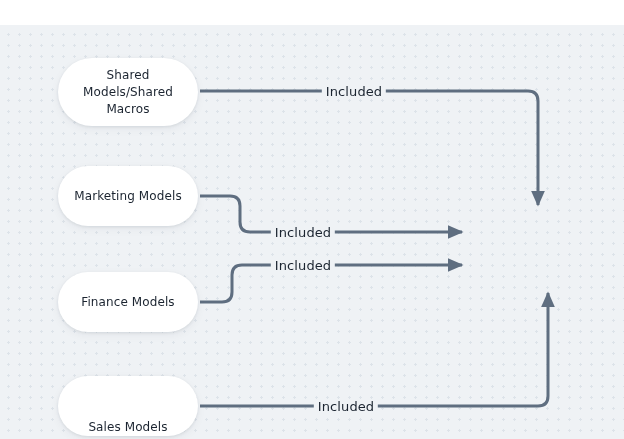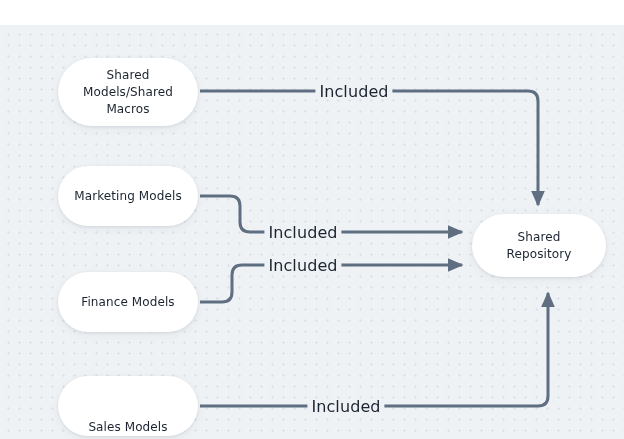--- a/index.html
+++ b/index.html
@@ -44,21 +44,21 @@
     font-size: 12px;
     line-height: 17px;
     letter-spacing: 0.1px;
     box-shadow: 0 1px 3px rgba(30, 45, 65, 0.10),
                 0 3px 10px rgba(30, 45, 65, 0.05);
     padding: 0 14px;
   }
   .edge-label {
     position: absolute;
     transform: translate(-50%, -50%);
-    font-size: 16px;
+    font-size: 13px;
     line-height: 13px;
     color: #1b2430;
     background: #eff2f5;
     padding: 0 4px;
     white-space: nowrap;
     letter-spacing: 0.1px;
     text-align: center;
   }
 </style>
 </head>
@@ -96,22 +96,19 @@
   </div>
 
   <div class="node" style="left: 58px; top: 247px; width: 140px; height: 60px;">
     <span>Finance Models</span>
   </div>
 
   <div class="node" style="left: 58px; top: 351px; width: 140px; height: 60px; align-items: flex-end;">
     <span>Sales Models</span>
   </div>
 
-  <div class="node" style="left: 472px; top: 189px; width: 134px; height: 63px;">
-    <span>Shared Repository</span>
-  </div>
 
   <div class="edge-label" style="left: 354px; top: 66px;">Included</div>
   <div class="edge-label" style="left: 303px; top: 207px;">Included</div>
   <div class="edge-label" style="left: 303px; top: 240px;">Included</div>
   <div class="edge-label" style="left: 346px; top: 381px;">Included</div>
 
 </div>
 
 </body></html>

